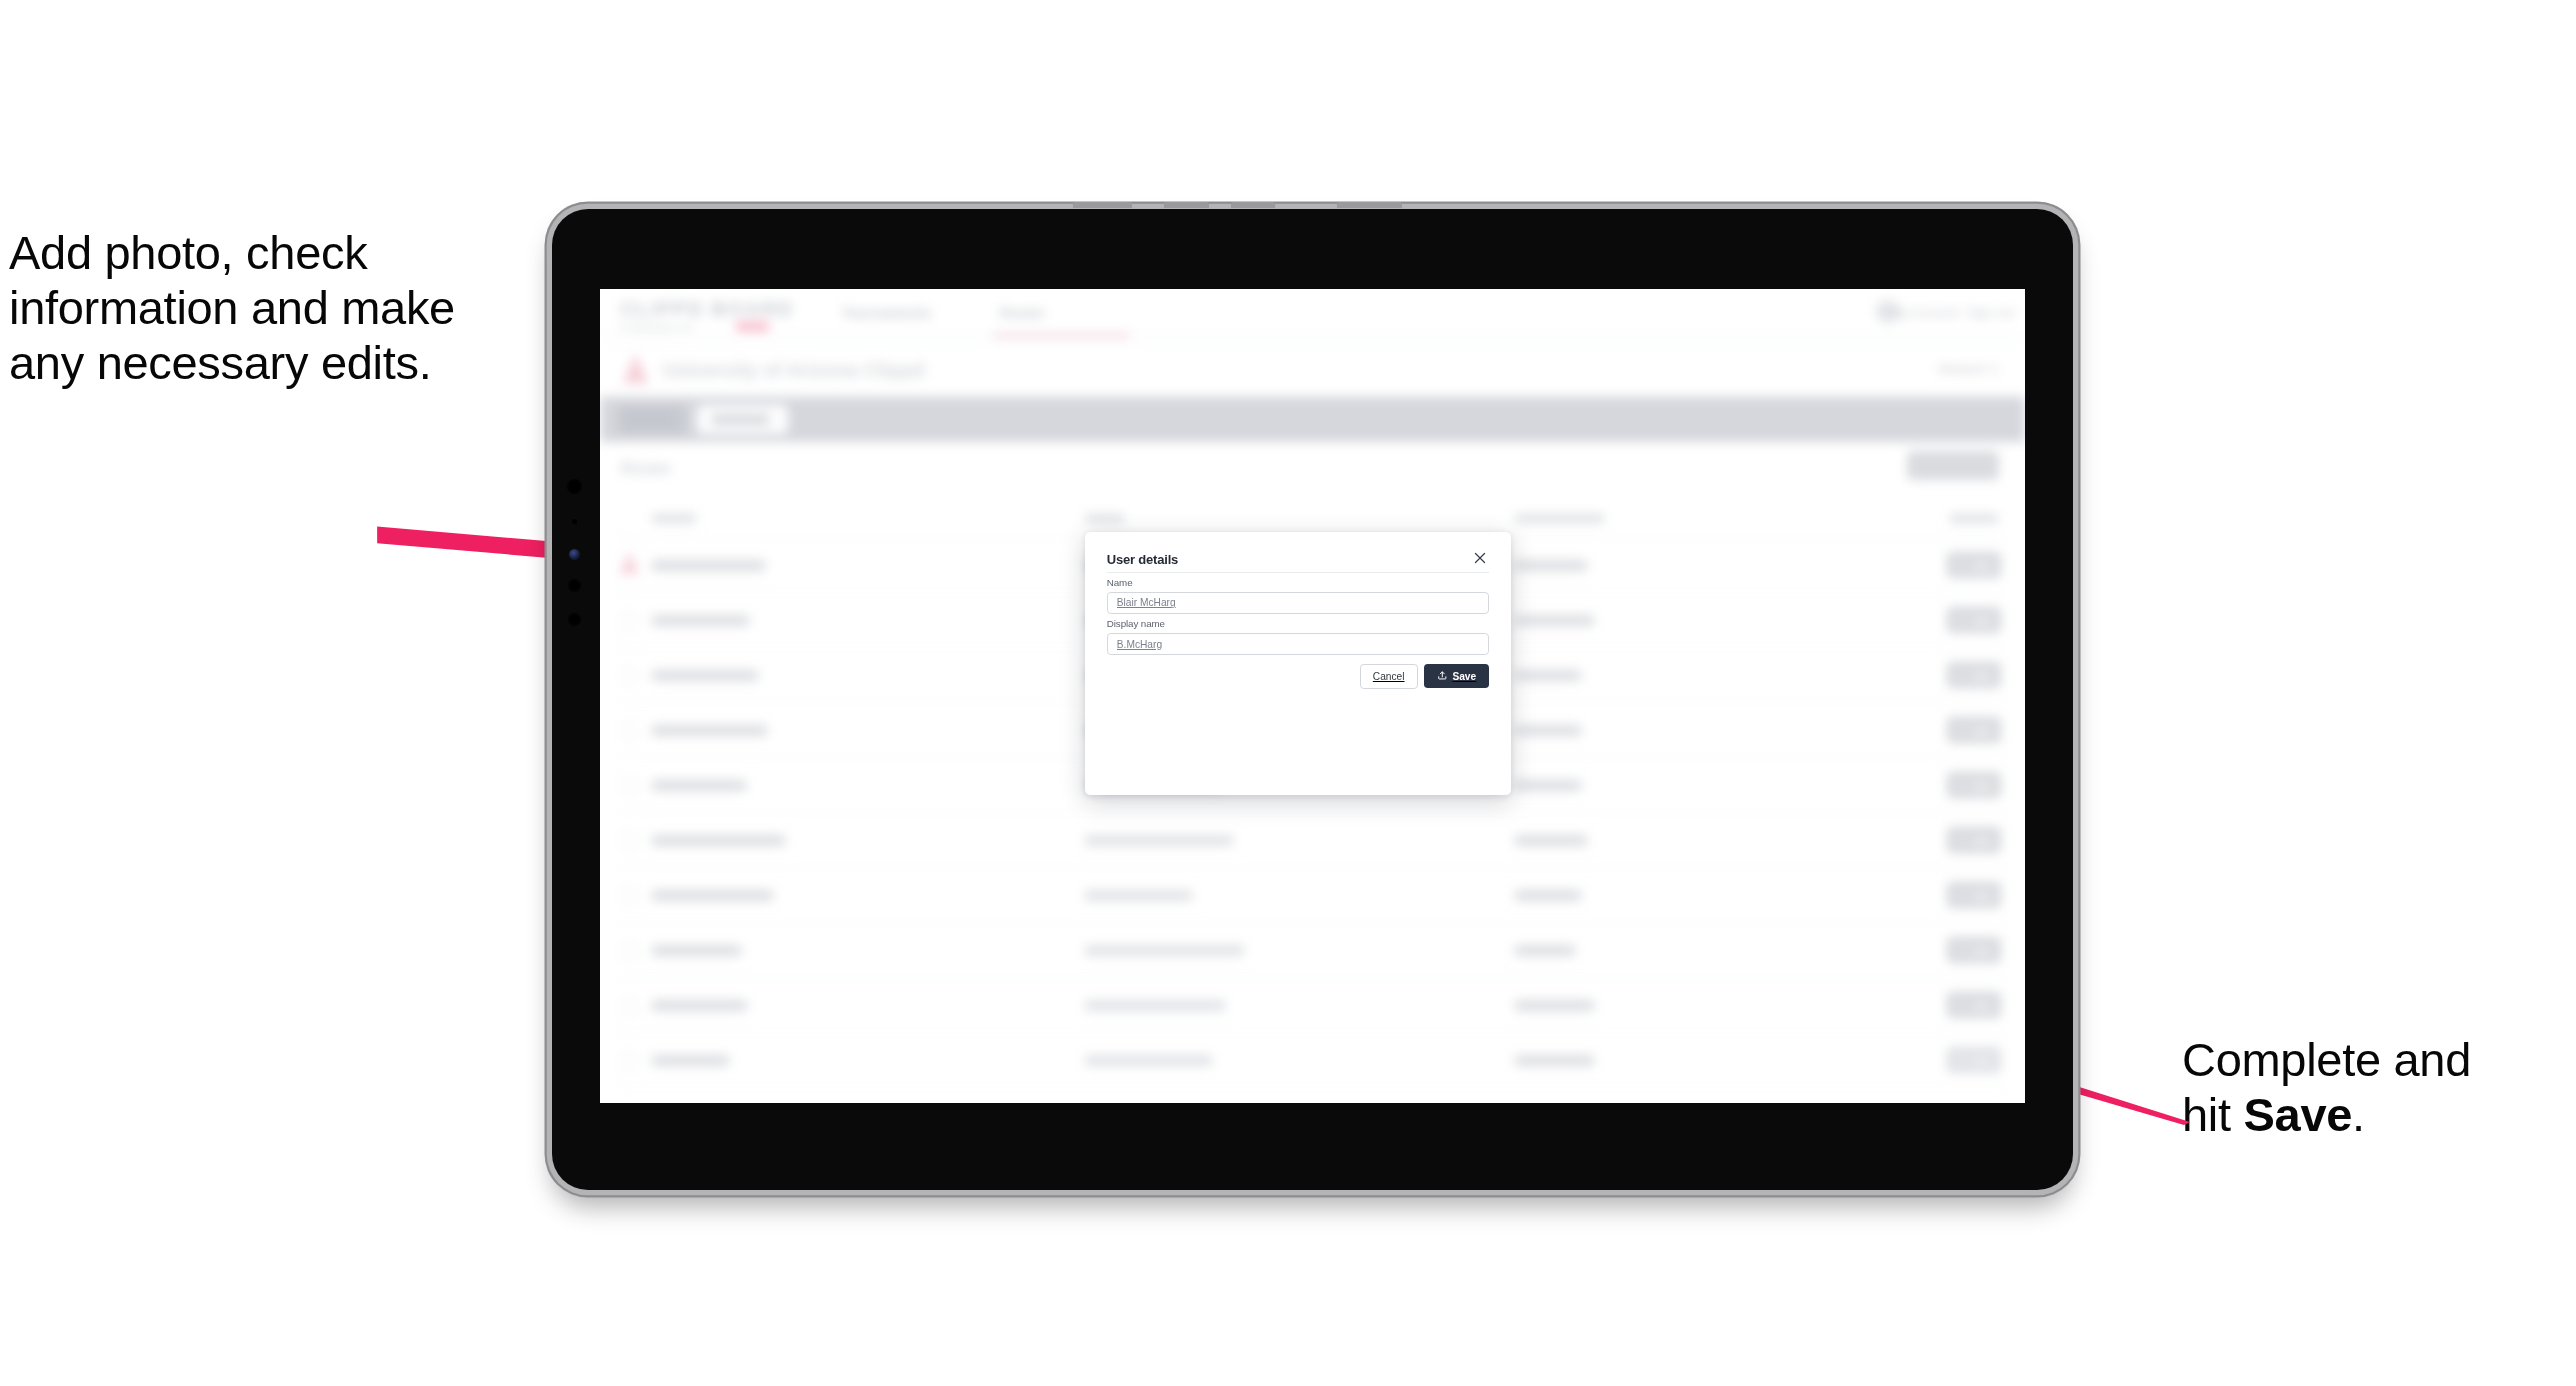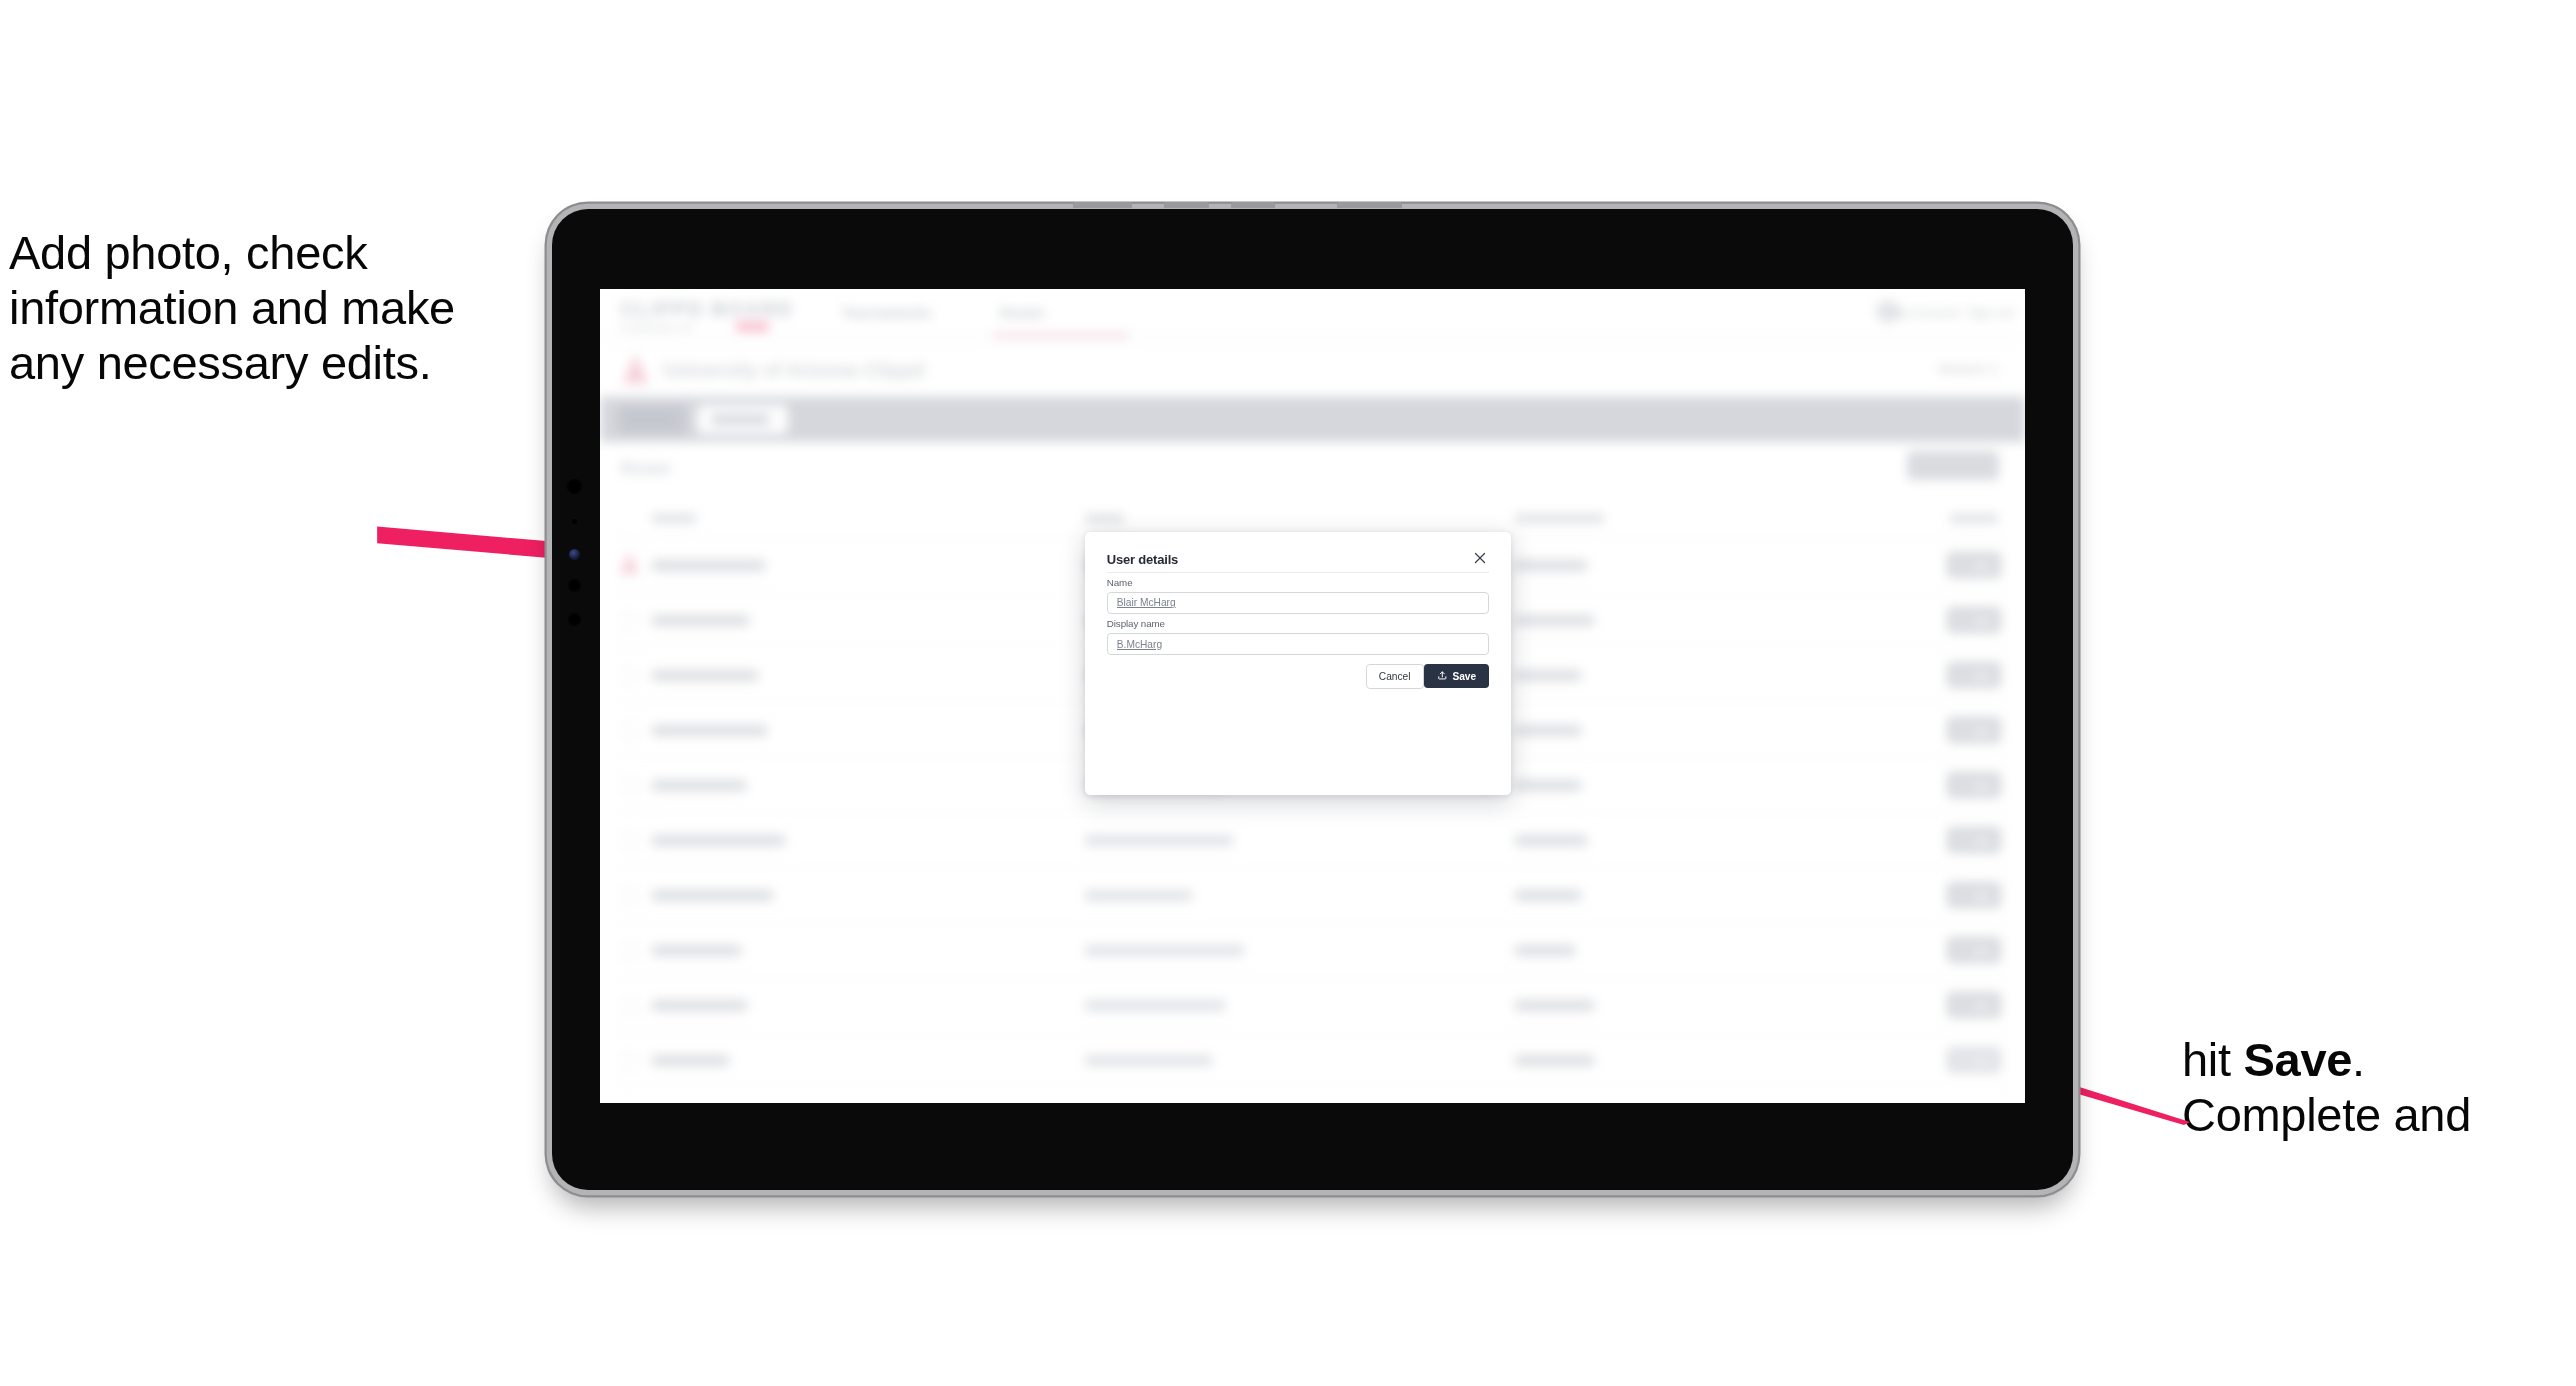--- a/index.html
+++ b/index.html
@@ -295,21 +295,21 @@
     position:absolute; right:26px; top:5.3px;
     width:12px; height:12px; cursor:pointer;
   }
   #select-stepper-icon {
     position:absolute; right:9px; top:5.3px;
     width:11.3px; height:12px; cursor:pointer;
   }
 
   .modal-footer {
     display:flex; justify-content:flex-end; align-items:center;
-    gap:0; margin-top:8.3px;
+    gap:6px; margin-top:8.3px;text-decoration:underline;
   }
   #cancel-button {
     background:#ffffff; color:#32383f;
     border:0.8px solid #d3d6db; border-radius:3.8px;
     font-size:10.2px; font-weight:500;
     padding:6px 12px; cursor:pointer;
     font-family:"Liberation Sans", sans-serif;
   }
   #save-button {
     background:#2a3343; color:#ffffff;
@@ -319,22 +319,22 @@
     display:flex; align-items:center; gap:5.3px;
     font-family:"Liberation Sans", sans-serif;
   }
 </style>
 </head>
 <body>
 
 <div id="annotation-left" class="annotation">Add photo, check information and make any necessary edits.</div>
 
 <div id="annotation-right" class="annotation">
+  <div>Complete and</div>
   <div><span>hit </span><b>Save</b><span>.</span></div>
-  <div>Complete and</div>
 </div>
 
 <svg id="arrow-left-svg" class="arrow-svg" viewBox="0 0 940 200">
   <g fill="#EE2061">
     <polygon points="0,18 820,88 816,110 0,40"></polygon>
     <polygon points="808,62 940,103 802,143"></polygon>
   </g>
 </svg>
 
 <svg id="arrow-right-svg" class="arrow-svg" viewBox="0 0 920 340">

